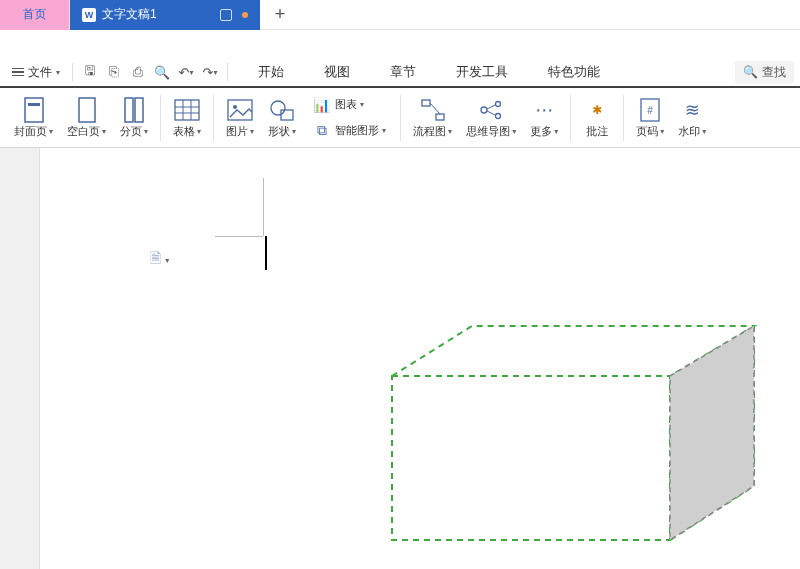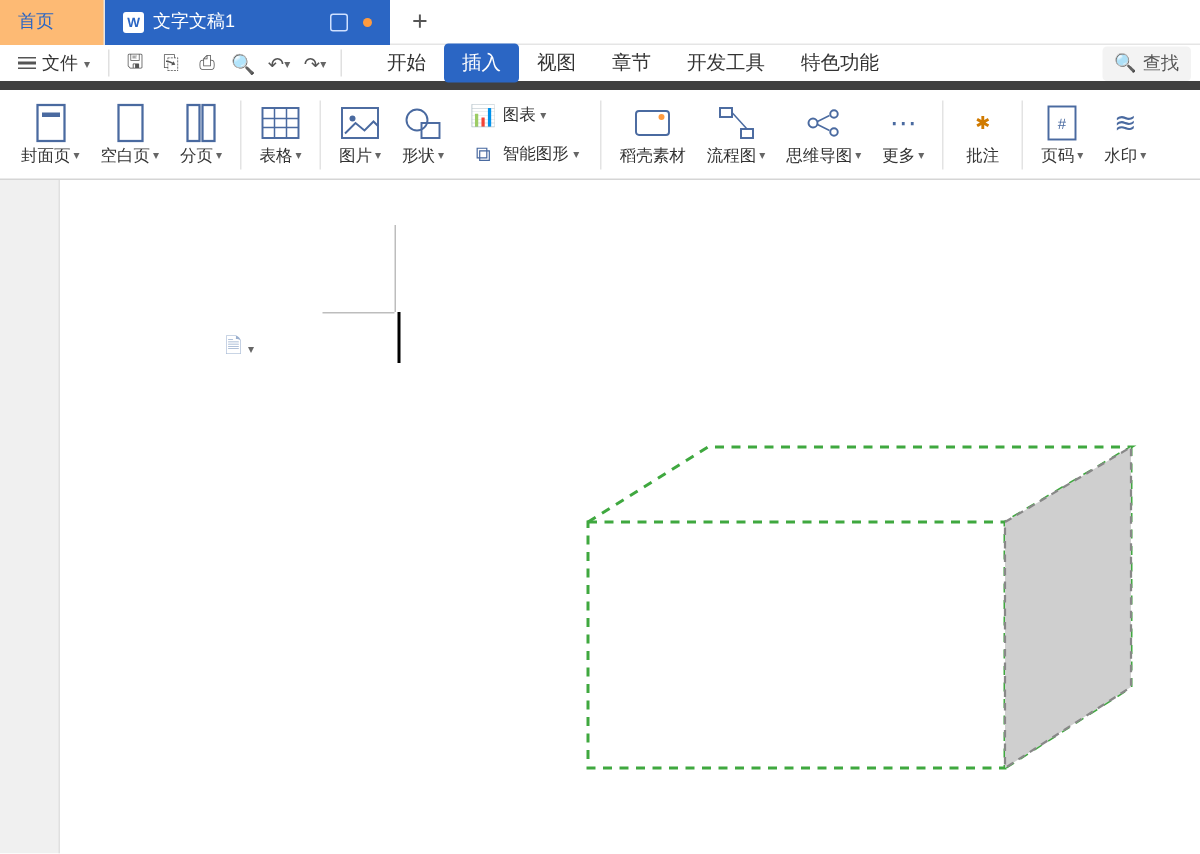--- a/index.html
+++ b/index.html
@@ -20,24 +20,25 @@
   }
   .tab {
     height: 30px;
     display: flex;
     align-items: center;
     padding: 0 12px;
     font-size: 12px;
     cursor: pointer;
   }
   .tab.home {
-    background: #fdba74;
+    background: #f9a8d4;
     color: #2b66c4;
     border-right: 1px solid #e5e5e5;
     width: 70px;
+    justify-content: center;
   }
   .tab.doc {
     background: #2b66c4;
     color: #fff;
     position: relative;
     width: 190px;
   }
   .tab.doc .doc-icon {
     width: 14px; height: 14px;
     background: #fff;
@@ -64,45 +65,46 @@
   }
   .tab.add {
     width: 40px;
     justify-content: center;
     font-size: 18px;
     color: #555;
   }
   .toolbar-row1 {
     height: 30px;
     background: #fff;
-    border-bottom: 6px solid #404040;
+    border-bottom: 2px solid #404040;
     display: flex;
     align-items: center;
     padding: 0 6px;
     gap: 2px;
+    margin-top: 28px;
   }
   .menu-btn {
     display: flex;
     align-items: center;
     gap: 4px;
     padding: 3px 6px;
     color: #333;
     cursor: pointer;
   }
   .hamburger { display:inline-flex; flex-direction:column; gap:2px; }
   .hamburger span { width:12px; height:1.5px; background:#555; }
   .dd-caret { font-size: 8px; color: #666; }
   .qat-sep { width:1px; height:18px; background:#e0e0e0; margin:0 4px; }
   .qat-btn {
     width: 22px; height: 22px;
     display:flex; align-items:center; justify-content:center;
     color:#555; cursor:pointer;
     font-size: 13px;
   }
-  .ribbon-tabs { display:flex; align-items:center; margin-left: 12px; gap: 0; }
+  .ribbon-tabs { display:flex; align-items:center; margin-left: 12px; gap: 16px; }
   .ribbon-tab {
     padding: 4px 12px;
     color: #333;
     cursor: pointer;
     font-size: 13px;
   }
   .ribbon-tab.active {
     background: #2b66c4;
     color: #fff;
     border-radius: 3px;
@@ -232,21 +234,20 @@
       <span>↶</span>
       <span class="dd-caret">▾</span>
     </div>
   <div class="qat-btn">
       <span>↷</span>
       <span class="dd-caret">▾</span>
     </div>
   <div class="qat-sep"></div>
   <div class="ribbon-tabs">
     <div class="ribbon-tab">开始</div>
-    <div class="ribbon-tab active">插入</div>
     <div class="ribbon-tab">视图</div>
     <div class="ribbon-tab">章节</div>
     <div class="ribbon-tab">开发工具</div>
     <div class="ribbon-tab">特色功能</div>
   </div>
   <div class="search-btn">
     <span>🔍</span>
     <span>查找</span>
   </div>
 </div>
@@ -335,31 +336,20 @@
       <span>图表</span>
       <span class="dd-caret">▾</span>
     </div>
     <div class="rgroup-inline">
       <span class="ico">⧉</span>
       <span>智能图形</span>
       <span class="dd-caret">▾</span>
     </div>
   </div>
   <div class="rsep"></div>
-  <div class="rgroup">
-    <span class="ico">
-        <svg width="26" height="24">
-          <rect x="2" y="4" width="22" height="16" rx="2" fill="none" stroke="#4a6aa0" stroke-width="1.3"></rect>
-          <circle cx="19" cy="8" r="2" fill="#ff9b3f"></circle>
-        </svg>
-      </span>
-    <span class="lbl">
-        <span>稻壳素材</span>
-      </span>
-  </div>
   <div class="rgroup">
     <span class="ico">
         <svg width="26" height="24">
           <rect x="2" y="2" width="8" height="6" fill="none" stroke="#4a6aa0" stroke-width="1.3"></rect>
           <rect x="16" y="16" width="8" height="6" fill="none" stroke="#4a6aa0" stroke-width="1.3"></rect>
           <line x1="10" y1="5" x2="20" y2="16" stroke="#4a6aa0"></line>
         </svg>
       </span>
     <span class="lbl">
         <span>流程图</span>

